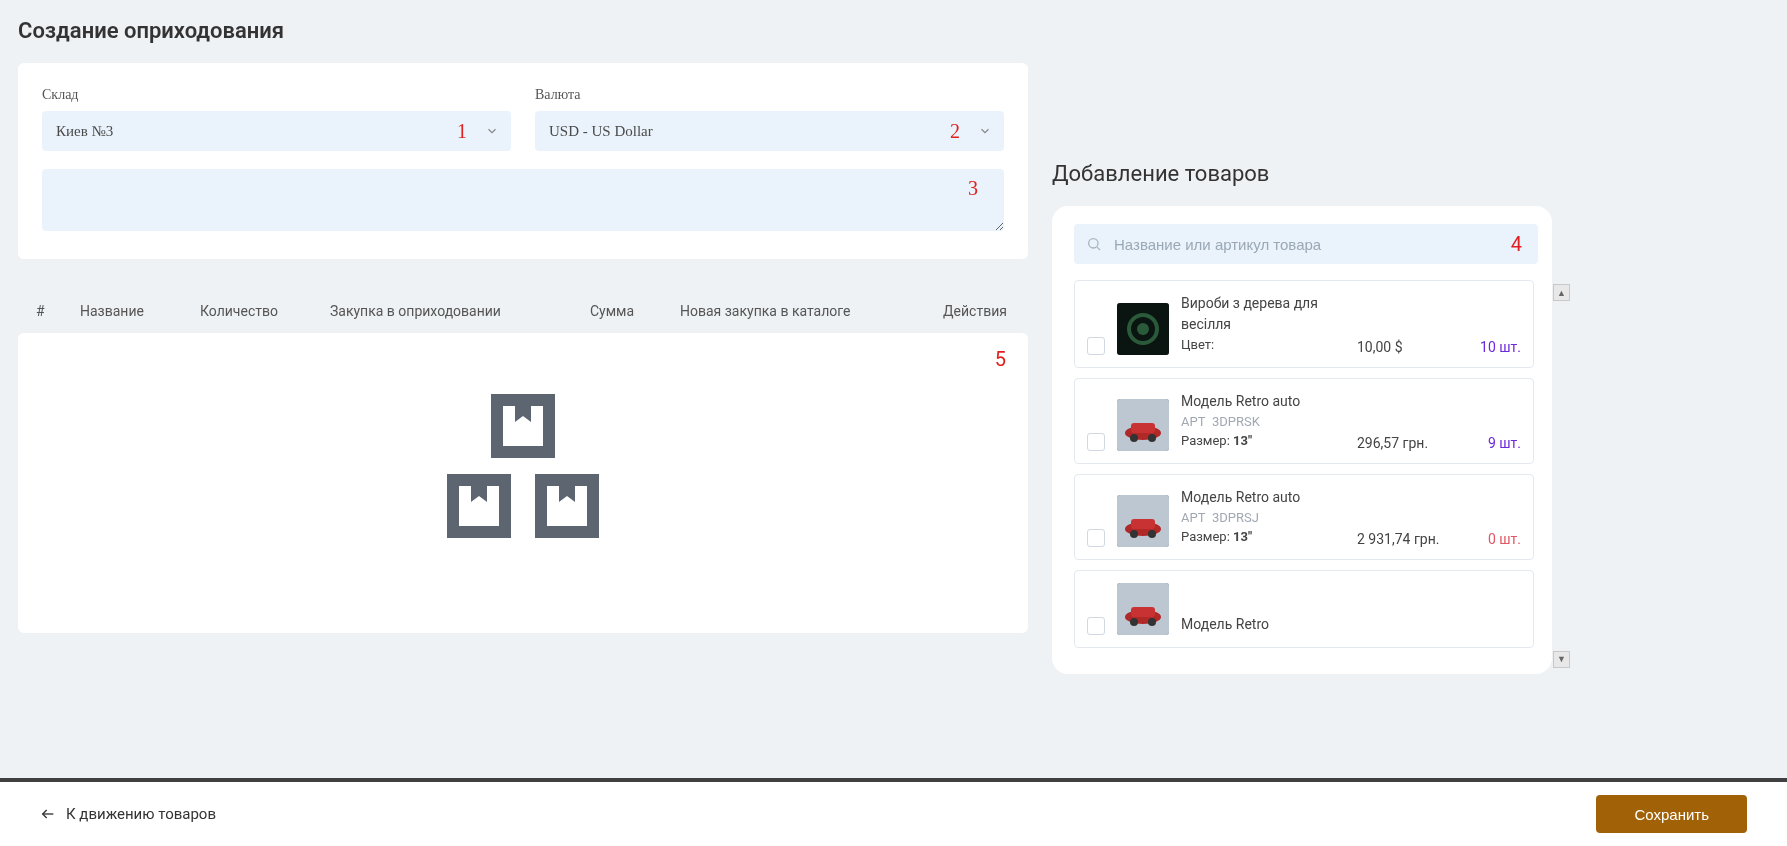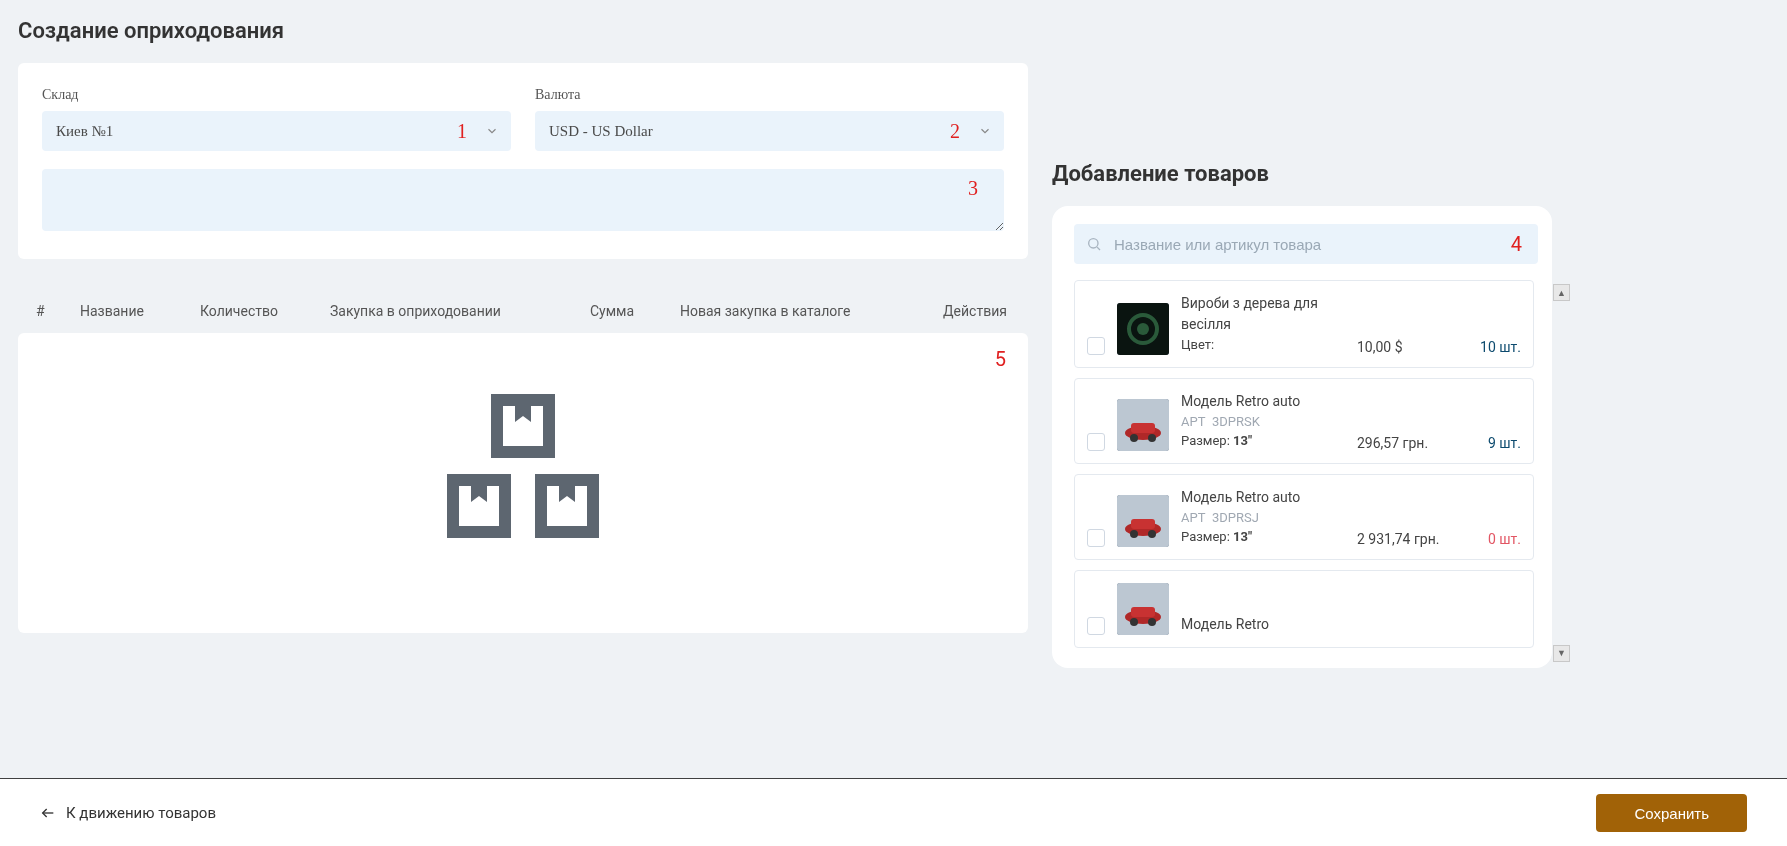--- a/index.html
+++ b/index.html
@@ -122,28 +122,28 @@
   }
   .anno-5 {
     position: absolute; top: 14px; right: 22px;
     color: #e02020; font-size: 20px;
   }
   .boxes-icon { width: 180px; height: 160px; }
 
   
   .right-col h2 {
     font-size: 22px;
-    font-weight: 700;
+    font-weight: 400;
     color: #333;
     margin-bottom: 20px;
   }
   .product-panel {
     background: #fff;
     border-radius: 16px;
-    padding: 18px 14px 10px 22px;
+    padding: 18px 14px 16px 22px;
     position: relative;
   }
   .search-wrap { position: relative; margin-bottom: 16px; }
   .search-input {
     background: #eaf3fb;
     border: none;
     border-radius: 4px;
     width: 100%;
     height: 40px;
     padding: 0 40px 0 40px;
@@ -194,21 +194,21 @@
   .pi-info {
     flex: 1;
     font-size: 14px;
     color: #444;
     line-height: 1.5;
   }
   .pi-sku { color: #a0a8b2; font-size: 13px; }
   .pi-attr { font-size: 13px; }
   .pi-attr b { font-weight: 700; }
   .pi-price { width: 100px; font-size: 14px; color: #444; padding-top: 14px; }
-  .pi-stock { width: 52px; font-size: 14px; color: #0c4a6e; text-align: right; padding-top: 14px; }
+  .pi-stock { width: 52px; font-size: 14px; color: #6d28d9; text-align: right; padding-top: 14px; }
   .pi-stock.zero { color: #e25563; }
 
   
   .fake-scroll {
     position: absolute;
     right: -18px;
     top: 78px;
     bottom: 6px;
     width: 17px;
     display: flex;
@@ -226,21 +226,21 @@
   
   .footer {
     position: absolute;
     left: 0; right: 0; bottom: 0;
     background: #fff;
     height: 68px;
     display: flex;
     align-items: center;
     justify-content: space-between;
     padding: 0 40px;
-    border-top: 1px solid #404040;
+    border-top: 4px solid #404040;
   }
   .back-link {
     display: flex; align-items: center; gap: 10px;
     font-size: 15px; color: #333; cursor: pointer;
   }
   .btn-save {
     background: #a16207;
     color: #fff;
     border: none;
     border-radius: 4px;
@@ -259,21 +259,21 @@
 <div class="page">
   <h1 class="page-title">Создание оприходования</h1>
 
   <div class="main-layout">
     <div class="left-col">
       <div class="card">
         <div class="form-row">
           <div class="form-group">
             <label class="form-label">Склад</label>
             <div class="select-field">
-              <span>Киев №1</span>
+              <span>Киев №3</span>
               <span class="anno-num">1</span>
               <svg class="chev" viewBox="0 0 24 24" fill="none" stroke="currentColor" stroke-width="2">
                   <polyline points="6 9 12 15 18 9"></polyline>
                 </svg>
             </div>
           </div>
           <div class="form-group">
             <label class="form-label">Валюта</label>
             <div class="select-field">
               <span>USD - US Dollar</span>

